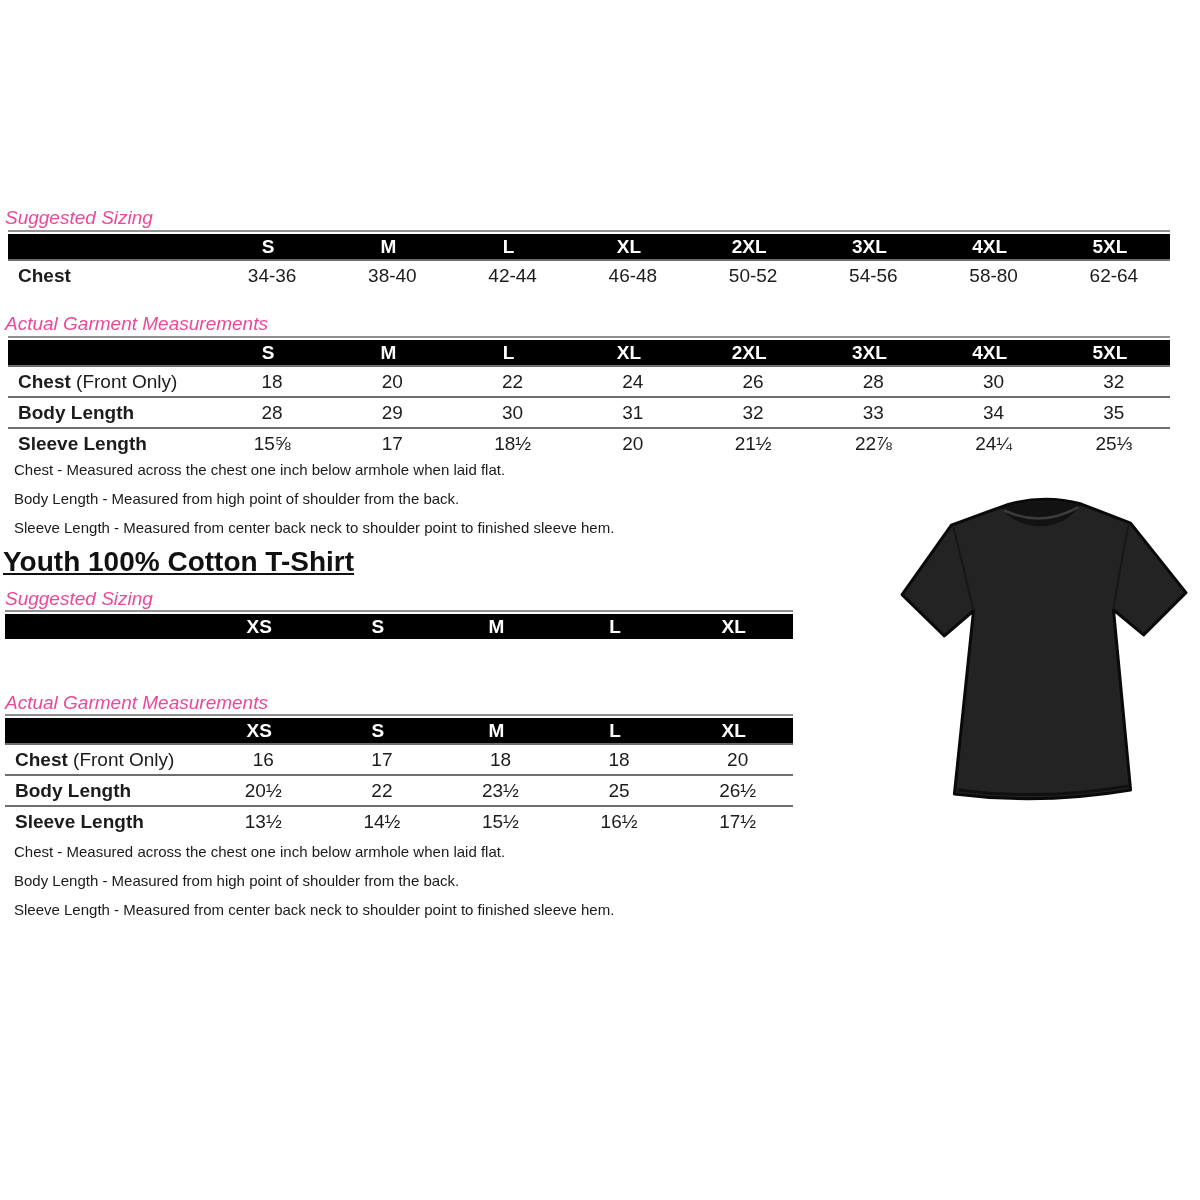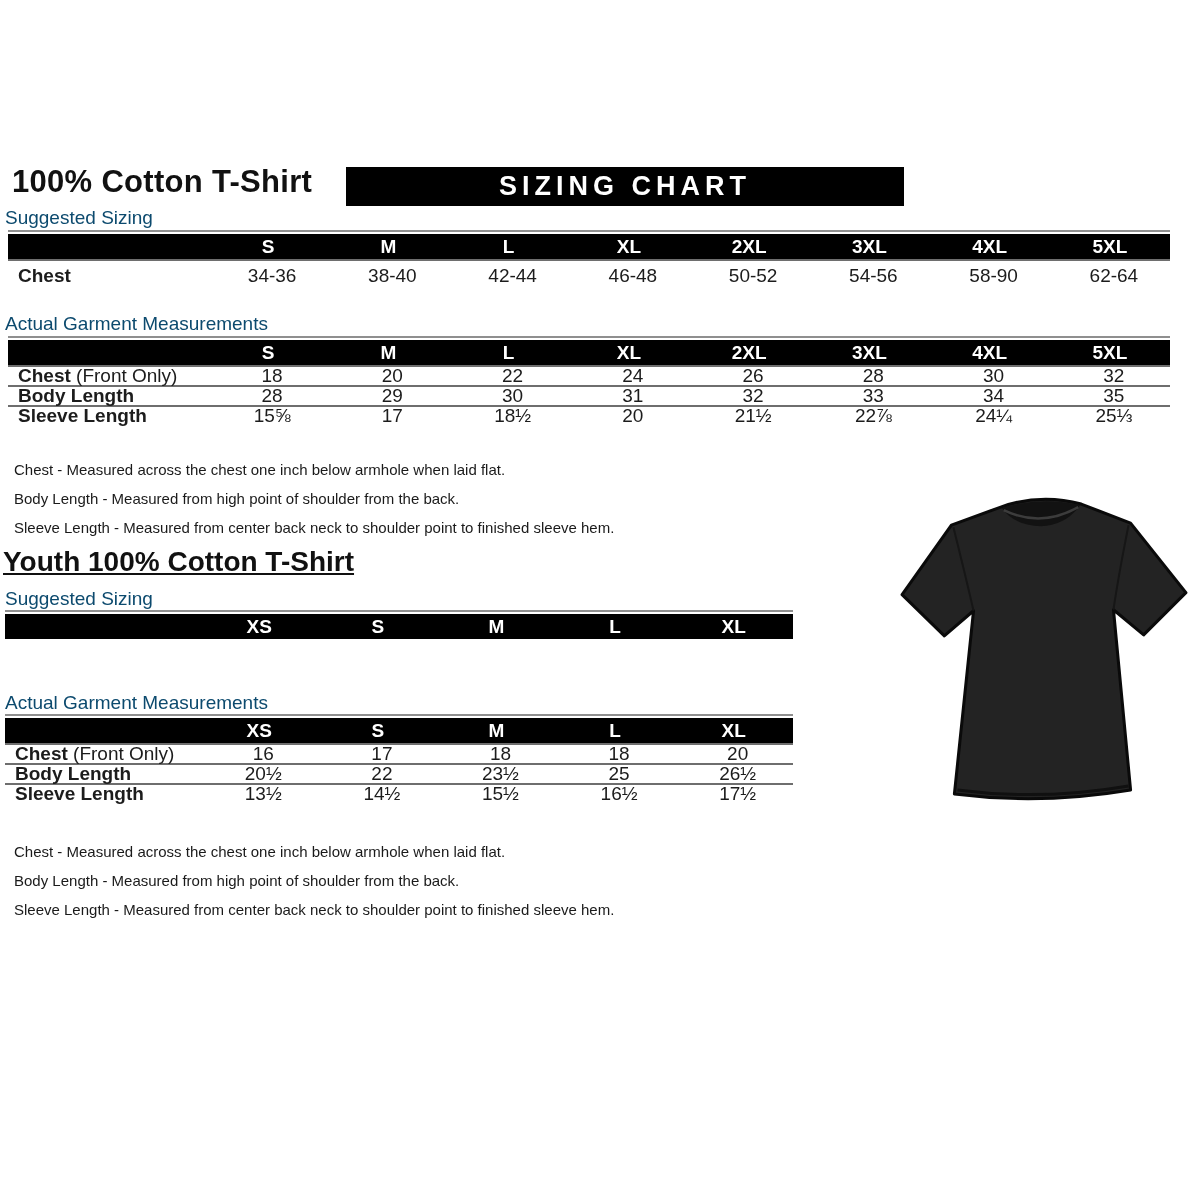--- a/index.html
+++ b/index.html
@@ -32,21 +32,21 @@
     font-size: 27px; font-weight: bold; letter-spacing: 5px;
   }
   .youth-title {
     position: absolute;
     left: 3px; top: 546px;
     font-size: 28px;
     font-weight: bold;
     color: #111;
     text-decoration: underline;
   }
-  .sec-label { position: absolute; font-size: 19px; color: #0c4a6e; }
+  .sec-label { position: absolute; font-size: 19px; color: #ec4899; font-style: italic; }
   #adult-suggested-label { left: 5px;  top: 207px; }
   #adult-actual-label    { left: 5px;  top: 313px; }
   #youth-suggested-label { left: 5px;  top: 588px; }
   #youth-actual-label    { left: 5px;  top: 692px; }
 
   .size-table {
     position: absolute;
     border-top: 2px solid #8f8f8f;
     padding-top: 2px;
   }
@@ -60,21 +60,21 @@
     background: #000000; color: #ffffff;
     height: 25px;
   }
   .trow {
     display: flex; align-items: center;
     border-top: 2px solid #6e6e6e;
     background: #ffffff;
     gap: 8px;
   }
   #adult-t1 .trow, #youth-t1 .trow { height: 31px; }
-  #adult-t2 .trow, #youth-t2 .trow { height: 20px; }
+  #adult-t2 .trow, #youth-t2 .trow { height: 31px; }
   .cell { flex: 1; text-align: center; font-size: 19px; }
   .bar .cell { font-weight: bold; }
   .lblcell { padding-left: 10px; font-size: 19px; text-align: left; }
   #adult-t1 .lblcell, #adult-t2 .lblcell { width: 200px; flex: none; }
   #youth-t1 .lblcell, #youth-t2 .lblcell { width: 195px; flex: none; }
   .lbl-bold { font-weight: bold; }
   .lbl-normal { font-weight: normal; }
 
   .notes { position: absolute; font-size: 15px; color: #1a1a1a; }
   #adult-notes { left: 14px; top: 461px; }
@@ -85,24 +85,20 @@
     position: absolute;
     left: 893px; top: 494px;
     width: 302px; height: 312px;
   }
 </style>
 </head>
 <body>
 
 <div class="page">
 
-  <div class="main-title">100% Cotton T-Shirt</div>
-  <div class="banner">
-    <span>SIZING CHART</span>
-  </div>
 
   <div class="sec-label" id="adult-suggested-label">Suggested Sizing</div>
 
   <div class="size-table" id="adult-t1">
     <div class="bar">
       <div class="cell lblcell"></div>
       <div class="cell">S</div>
       <div class="cell">M</div>
       <div class="cell">L</div>
       <div class="cell">XL</div>
@@ -113,21 +109,21 @@
     </div>
     <div class="trow">
       <div class="cell lblcell">
         <span class="lbl-bold">Chest</span></div>
       <div class="cell">34-36</div>
       <div class="cell">38-40</div>
       <div class="cell">42-44</div>
       <div class="cell">46-48</div>
       <div class="cell">50-52</div>
       <div class="cell">54-56</div>
-      <div class="cell">58-90</div>
+      <div class="cell">58-80</div>
       <div class="cell">62-64</div>
     </div>
   </div>
 
   <div class="sec-label" id="adult-actual-label">Actual Garment Measurements</div>
 
   <div class="size-table" id="adult-t2">
     <div class="bar">
       <div class="cell lblcell"></div>
       <div class="cell">S</div>

